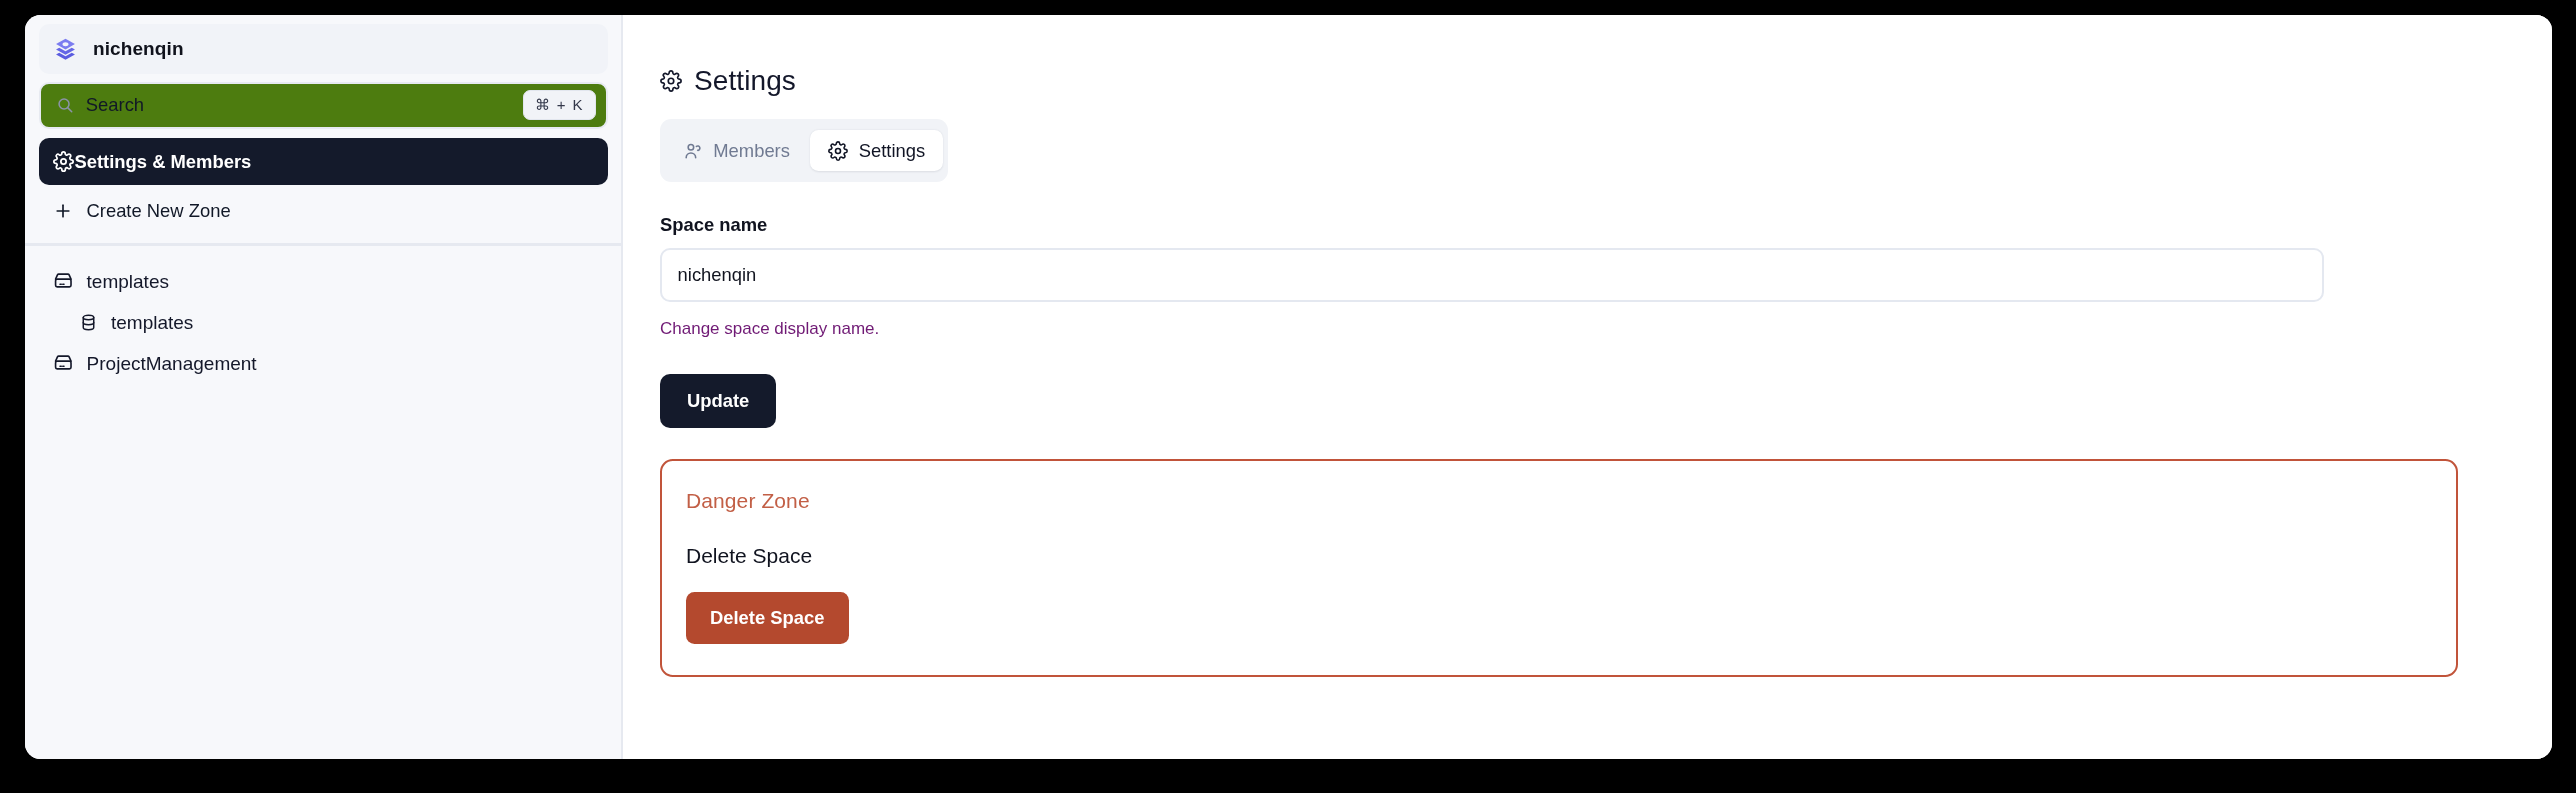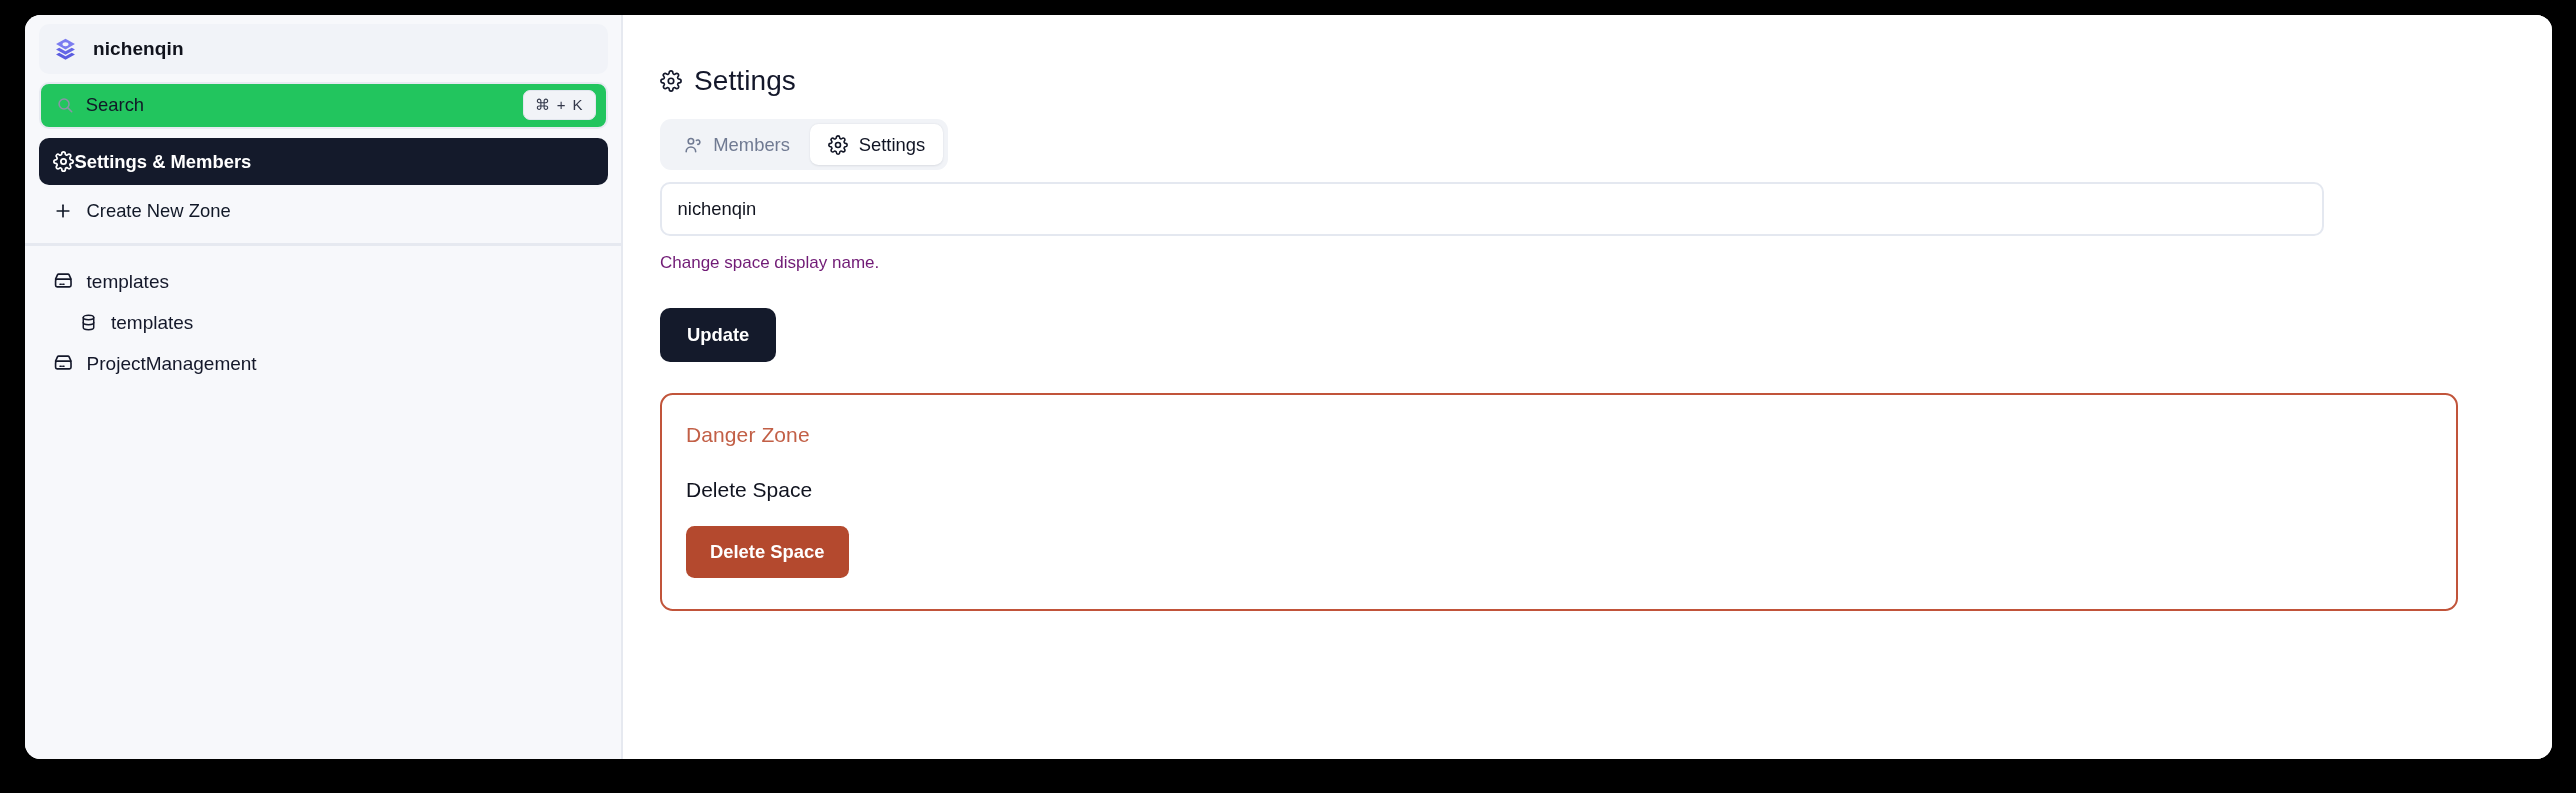--- a/index.html
+++ b/index.html
@@ -49,21 +49,21 @@
   .space-title {
     font-size: 19px;
     color: #10121c;
     font-weight: 600;
     letter-spacing: 0.1px;
   }
 
   .search-box {
     margin-top: 7.8px;
     height: 47px;
-    background: #22c55e;
+    background: #4d7c0f;
     border: 2.1px solid #e7eaf1;
     border-radius: 10px;
     display: flex;
     align-items: center;
     padding: 0 9.2px 0 15.6px;
     gap: 11.3px;
   }
   .search-icon { width: 18.4px; height: 18.4px; flex: 0 0 18.4px; color: #8b93a7; }
   .search-placeholder {
     flex: 1;
@@ -156,21 +156,21 @@
     letter-spacing: 0.1px;
   }
 
   .tabs {
     margin-top: 22px;
     display: inline-flex;
     align-items: center;
     background: #f1f3f7;
     border-radius: 11.3px;
     padding: 5px;
-    height: 51px;
+    height: 63px;
     gap: 2.8px;
   }
   .tab {
     display: flex;
     align-items: center;
     gap: 10.6px;
     height: 41px;
     padding: 0 17.7px;
     border-radius: 8.5px;
     font-size: 18.4px;
@@ -354,20 +354,21 @@
       </div>
       <div class="tab active">
         <svg class="gear-icon-tab" viewBox="0 0 24 24" fill="none" stroke="currentColor" stroke-width="1.9" stroke-linecap="round" stroke-linejoin="round">
           <circle cx="12" cy="12" r="3"></circle>
           <path d="M19.4 15a1.65 1.65 0 0 0 .33 1.82l.06.06a2 2 0 1 1-2.83 2.83l-.06-.06a1.65 1.65 0 0 0-1.82-.33 1.65 1.65 0 0 0-1 1.51V21a2 2 0 1 1-4 0v-.09A1.65 1.65 0 0 0 9 19.4a1.65 1.65 0 0 0-1.82.33l-.06.06a2 2 0 1 1-2.83-2.83l.06-.06A1.65 1.65 0 0 0 4.6 15a1.65 1.65 0 0 0-1.51-1H3a2 2 0 1 1 0-4h.09A1.65 1.65 0 0 0 4.6 9a1.65 1.65 0 0 0-.33-1.82l-.06-.06a2 2 0 1 1 2.83-2.83l.06.06A1.65 1.65 0 0 0 9 4.6a1.65 1.65 0 0 0 1-1.51V3a2 2 0 1 1 4 0v.09a1.65 1.65 0 0 0 1 1.51 1.65 1.65 0 0 0 1.82-.33l.06-.06a2 2 0 1 1 2.83 2.83l-.06.06A1.65 1.65 0 0 0 19.4 9v0a1.65 1.65 0 0 0 1.51 1H21a2 2 0 1 1 0 4h-.09a1.65 1.65 0 0 0-1.51 1z"></path>
         </svg>
         <span>Settings</span>
       </div>
     </div>
 
+    <div class="field-label">Space name</div>
 
     <div class="text-input">
       <span placeholder="Space name">nichenqin</span>
     </div>
 
     <div class="field-help">Change space display name.</div>
 
     <div class="update-btn">Update</div>
 
     <section class="danger-zone">

